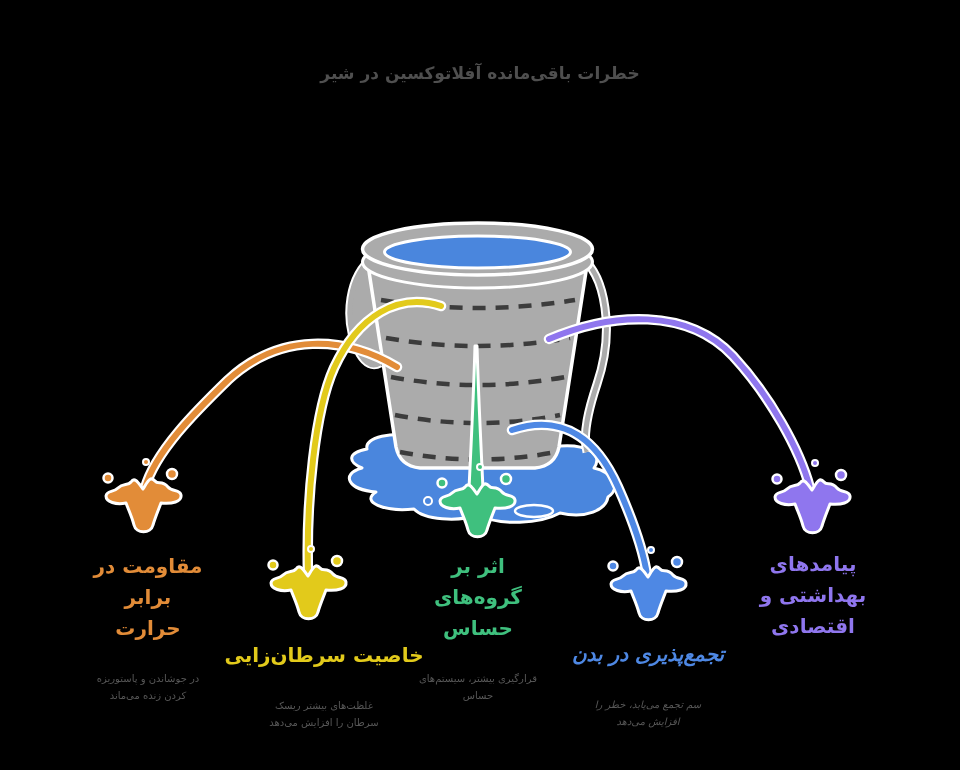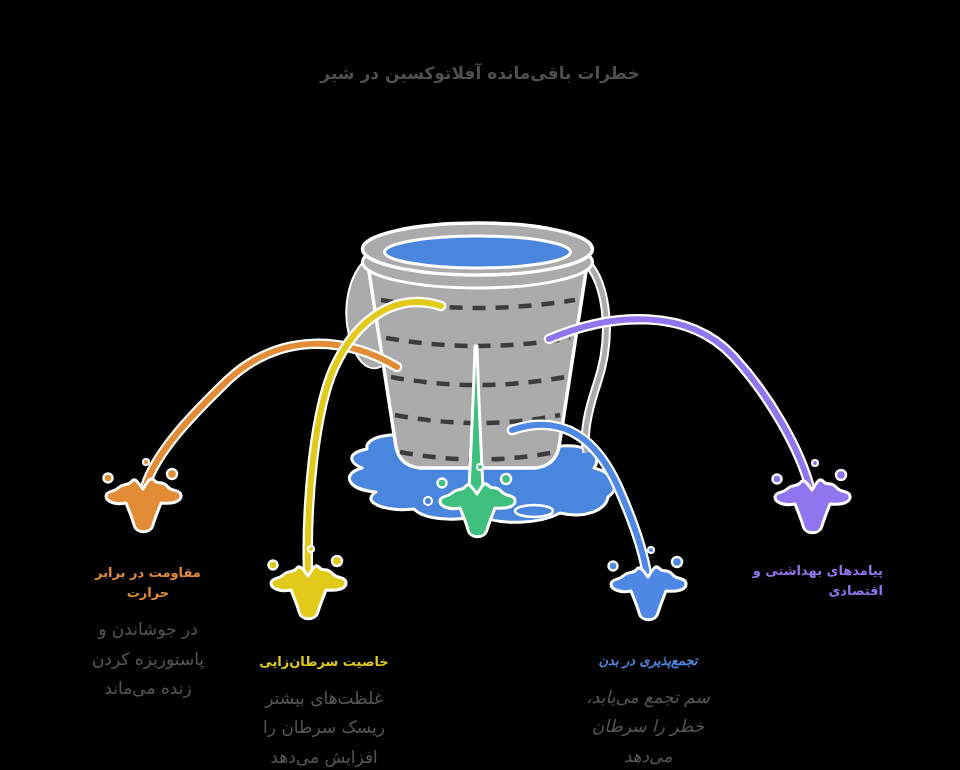--- a/index.html
+++ b/index.html
@@ -9,40 +9,40 @@
     font-family:"DejaVu Sans","Liberation Sans",sans-serif;
     direction:rtl;
   }
   .stage svg{position:absolute;left:0;top:0;}
   .title{
     position:absolute;top:52px;left:0;width:100%;
     text-align:center;font-size:17px;font-weight:bold;
     color:var(--c-title,#4f4f4f);letter-spacing:0;
   }
   .node{position:absolute;text-align:center;}
-  .heading{font-weight:bold;font-size:13px;line-height:1.55;margin:12px auto;}
-  .subtitle{font-size:17px;line-height:1.72;color:var(--c-subtitle,#575757);margin:1px auto 0;}
+  .heading{font-weight:bold;font-size:20px;line-height:1.55;margin:0 auto;}
+  .subtitle{font-size:10px;line-height:1.72;color:var(--c-subtitle,#575757);margin:26px auto 0;}
 
   .node-heat{left:53px;top:551px;width:190px;}
   .node-heat .heading{color:var(--c-orange,#e28c38);max-width:118px;}
   .node-heat .subtitle{max-width:126px;}
 
   .node-cancer{left:224px;top:640px;width:200px;}
   .node-cancer .heading{color:var(--c-yellow,#e2ca1b);}
   .node-cancer .subtitle{max-width:124px;}
 
   .node-sensitive{left:378px;top:551px;width:200px;}
   .node-sensitive .heading{color:var(--c-green,#3fc07e);max-width:106px;}
   .node-sensitive .subtitle{max-width:140px;}
 
   .node-accumulation{left:548px;top:639px;width:200px;font-style:italic;}
   .node-accumulation .heading{color:var(--c-blue,#4e88e4);}
   .node-accumulation .subtitle{max-width:128px;}
 
-  .node-consequences{left:713px;top:549px;width:200px;text-align:right;}
+  .node-consequences{left:713px;top:549px;width:200px;}
   .node-consequences .heading{color:var(--c-purple,#8f76ee);max-width:140px;}
   .node-consequences .subtitle{max-width:200px;}
 
   
   .fill-bucket{fill:var(--c-bucket,#ababab);}
   .fill-water{fill:var(--c-water,#4a86dd);}
   .fill-orange{fill:var(--c-orange,#e28c38);}
   .fill-yellow{fill:var(--c-yellow,#e2ca1b);}
   .fill-green{fill:var(--c-green,#3fc07e);}
   .fill-blue{fill:var(--c-blue,#4e88e4);}
@@ -137,23 +137,27 @@
   <div class="node node-heat">
     <div class="heading">مقاومت در برابر حرارت</div>
     <div class="subtitle">در جوشاندن و پاستوریزه کردن زنده می‌ماند</div>
   </div>
 
   <div class="node node-cancer">
     <div class="heading">خاصیت سرطان‌زایی</div>
     <div class="subtitle">غلظت‌های بیشتر ریسک سرطان را افزایش می‌دهد</div>
   </div>
 
+  <div class="node node-sensitive">
+    <div class="heading">اثر بر گروه‌های حساس</div>
+    <div class="subtitle">قرارگیری بیشتر، سیستم‌های حساس</div>
+  </div>
 
   <div class="node node-accumulation">
     <div class="heading">تجمع‌پذیری در بدن</div>
-    <div class="subtitle">سم تجمع می‌یابد، خطر را سرطان می‌دهد</div>
+    <div class="subtitle">سم تجمع می‌یابد، خطر را افزایش می‌دهد</div>
   </div>
 
   <div class="node node-consequences">
     <div class="heading">پیامدهای بهداشتی و اقتصادی</div>
   </div>
 
 </div>
 
 </body></html>

